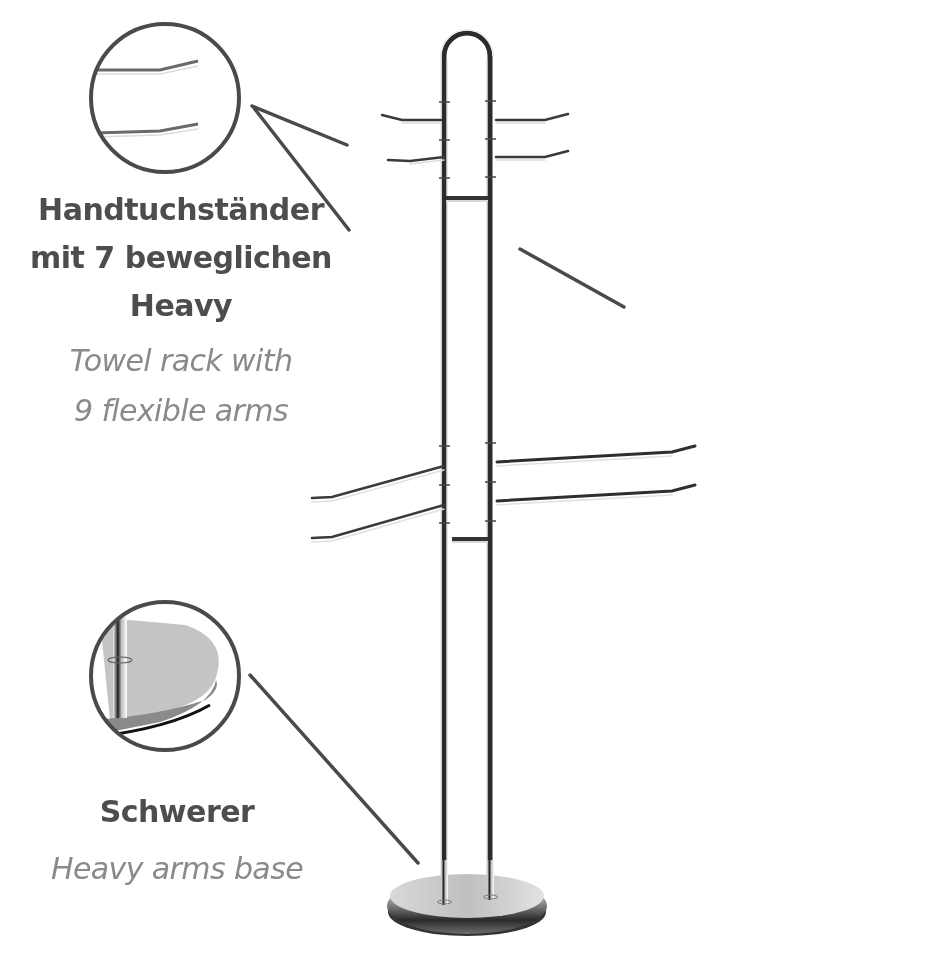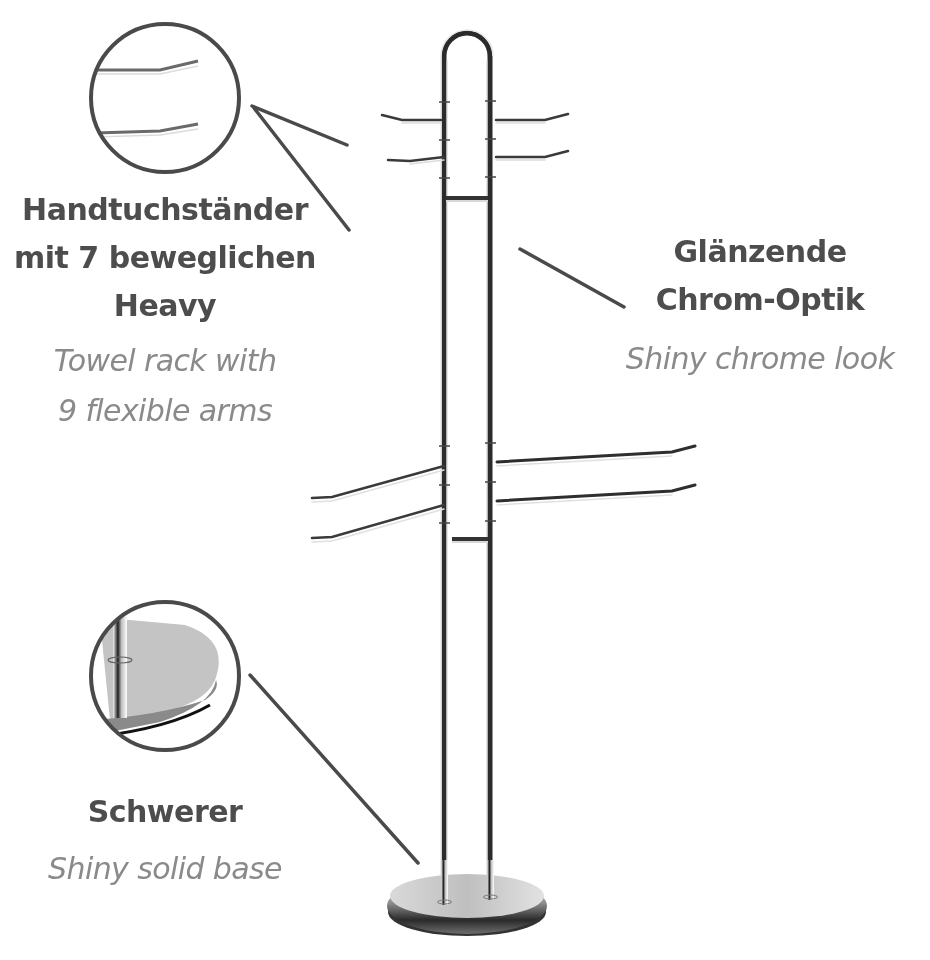--- a/index.html
+++ b/index.html
@@ -174,44 +174,35 @@
         <path d="M95 744 Q170 735 215 712" stroke="#ffffff" stroke-width="3" fill="none"></path>
         <rect x="113" y="600" width="14" height="118" fill="url(#chromeV)"></rect>
         <ellipse cx="120" cy="660" rx="12" ry="3" fill="none" stroke="#666" stroke-width="1.2"></ellipse>
       </g>
       <circle cx="165" cy="676" r="74" fill="none" stroke="#4a4a4a" stroke-width="4"></circle>
     </g>
 
     <line x1="250" y1="675" x2="418" y2="863" stroke="#4a4a4a" stroke-width="3.5" stroke-linecap="round"></line>
   </svg>
 
-  <div class="label" style="left:0; top:186px; width:330px;">
+  <div class="label" style="left:16px; top:186px; width:330px;">
     <div class="de">
       <span class="line-block">Handtuchständer</span>
       <span class="line-block">mit 7 beweglichen</span>
       <span class="line-block">Heavy</span>
     </div>
     <div class="en" style="margin-top:6px;">
       <span class="line-block">Towel rack with</span>
       <span class="line-block">9 flexible arms</span>
     </div>
   </div>
 
-  <div class="label" style="left:600px; top:228px; width:320px;">
-    <div class="de">
-      <span class="line-block">Glänzende</span>
-      <span class="line-block">Chrom-Optik</span>
-    </div>
-    <div class="en" style="margin-top:10px;">
-      <span class="line-block">Shiny chrome look</span>
-    </div>
-  </div>
-
-  <div class="label" style="left:0; top:788px; width:330px;">
+
+  <div class="label" style="left:0; top:788px; width:330px;padding-left:12px;">
     <div class="de">
       <span class="line-block">Schwerer</span>
     </div>
     <div class="en" style="margin-top:8px;">
-      <span class="line-block">Shiny solid base</span>
+      <span class="line-block">Heavy arms base</span>
     </div>
   </div>
 
 </div>
 
 </body></html>

